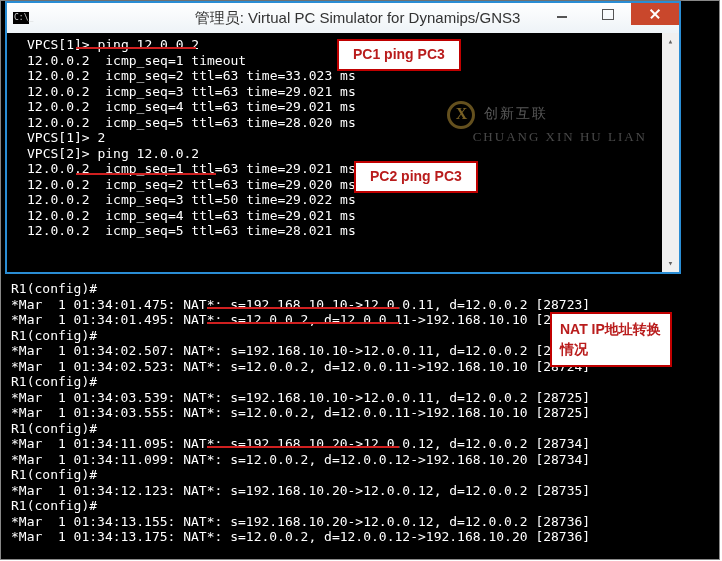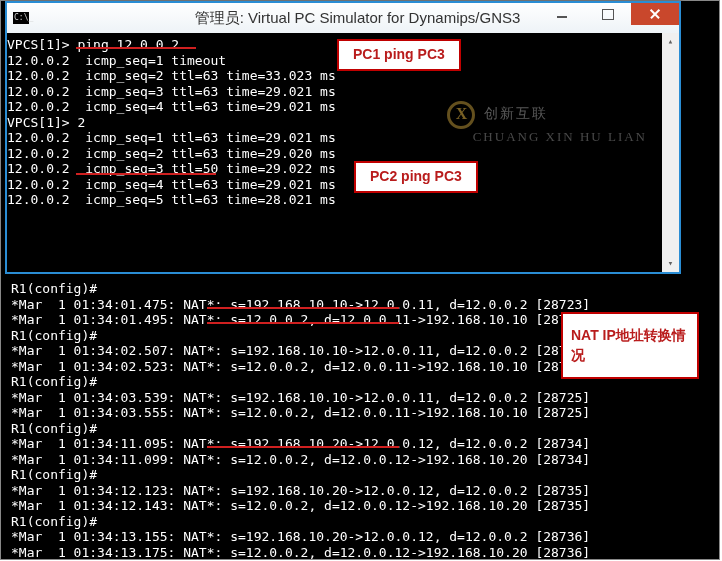--- a/index.html
+++ b/index.html
@@ -12,21 +12,21 @@
   .titlebar .title-text { flex: 1; text-align: center; color: #333; font-size: 15px; font-family: "Microsoft YaHei", Arial, sans-serif; padding-left: 7px; }
   .win-btns { display: flex; height: 22px; position: absolute; right: 0; top: 0;}
   .win-btn { width: 46px; height: 22px; display: flex; align-items: center; justify-content: center; font-size: 15px; color: #333; cursor: pointer; }
   .win-btn.min::after { content: ""; width: 10px; height: 2px; background: #555; margin-top: 6px; }
   .win-btn.max::after { content: ""; width: 10px; height: 9px; border: 1px solid #555; }
   .win-btn.close { background: #c9472c; color: #fff; width: 48px;}
   .win-btn.close::before, .win-btn.close::after { content: ""; position: absolute; width: 12px; height: 1.5px; background: #fff; }
   .win-btn.close { position: relative; }
   .win-btn.close::before { transform: rotate(45deg); }
   .win-btn.close::after { transform: rotate(-45deg); }
-  .inner-body { position: relative; padding: 4px 0; height: calc(100% - 30px); overflow: hidden; }
+  .inner-body { position: relative; padding: 4px 20px; height: calc(100% - 30px); overflow: hidden; }
   .scrollbar { position: absolute; right: 0; top: 0; bottom: 0; width: 17px; background: #f0f0f0; }
   .scrollbar .arrow { height: 17px; background: #f0f0f0; color: #606060; font-size: 9px; text-align: center; line-height: 17px; }
   .scrollbar .track { position: absolute; top: 17px; bottom: 17px; left: 0; right: 0; background: #f0f0f0; }
   .scrollbar .arrow.bottom { position: absolute; bottom:0; left:0; right:0;}
   .term-line { white-space: pre; color: #fff; }
   .underline-red { position: absolute; height: 2px; background: #d02020; }
   .callout { position: absolute; border: 2px solid #c00000; background: #fff; color: #b91c1c; font-weight: bold; font-size: 14px; padding: 6px 14px; font-family: "Microsoft YaHei", Arial, sans-serif; }
   .watermark { position: absolute; right: 32px; top: 68px; color: rgba(160,160,160,0.55); font-family: "Microsoft YaHei"; pointer-events: none; }
   .watermark .big { font-size: 14px; letter-spacing: 2px; }
   .watermark .small { font-size: 13px; letter-spacing: 2px; color: rgba(160,160,160,0.45); }
@@ -50,22 +50,24 @@
         <div class="win-btn close"></div>
       </div>
     </div>
     <div class="inner-body">
       <div id="inner-lines">
           <div class="term-line">VPCS[1]&gt; ping 12.0.0.2</div>
           <div class="term-line">12.0.0.2  icmp_seq=1 timeout</div>
           <div class="term-line">12.0.0.2  icmp_seq=2 ttl=63 time=33.023 ms</div>
           <div class="term-line">12.0.0.2  icmp_seq=3 ttl=63 time=29.021 ms</div>
           <div class="term-line">12.0.0.2  icmp_seq=4 ttl=63 time=29.021 ms</div>
+          <div class="term-line">12.0.0.2  icmp_seq=5 ttl=63 time=28.020 ms</div>
           <div class="term-line"></div>
           <div class="term-line">VPCS[1]&gt; 2</div>
+          <div class="term-line">VPCS[2]&gt; ping 12.0.0.2</div>
           <div class="term-line">12.0.0.2  icmp_seq=1 ttl=63 time=29.021 ms</div>
           <div class="term-line">12.0.0.2  icmp_seq=2 ttl=63 time=29.020 ms</div>
           <div class="term-line">12.0.0.2  icmp_seq=3 ttl=50 time=29.022 ms</div>
           <div class="term-line">12.0.0.2  icmp_seq=4 ttl=63 time=29.021 ms</div>
           <div class="term-line">12.0.0.2  icmp_seq=5 ttl=63 time=28.021 ms</div>
         </div>
       <div class="scrollbar">
         <div class="arrow">▴</div>
         <div class="track"></div>
         <div class="arrow bottom">▾</div>
@@ -94,25 +96,24 @@
         <div class="term-line">*Mar  1 01:34:02.507: NAT*: s=192.168.10.10-&gt;12.0.0.11, d=12.0.0.2 [28724]</div>
         <div class="term-line">*Mar  1 01:34:02.523: NAT*: s=12.0.0.2, d=12.0.0.11-&gt;192.168.10.10 [28724]</div>
         <div class="term-line">R1(config)#</div>
         <div class="term-line">*Mar  1 01:34:03.539: NAT*: s=192.168.10.10-&gt;12.0.0.11, d=12.0.0.2 [28725]</div>
         <div class="term-line">*Mar  1 01:34:03.555: NAT*: s=12.0.0.2, d=12.0.0.11-&gt;192.168.10.10 [28725]</div>
         <div class="term-line">R1(config)#</div>
         <div class="term-line">*Mar  1 01:34:11.095: NAT*: s=192.168.10.20-&gt;12.0.0.12, d=12.0.0.2 [28734]</div>
         <div class="term-line">*Mar  1 01:34:11.099: NAT*: s=12.0.0.2, d=12.0.0.12-&gt;192.168.10.20 [28734]</div>
         <div class="term-line">R1(config)#</div>
         <div class="term-line">*Mar  1 01:34:12.123: NAT*: s=192.168.10.20-&gt;12.0.0.12, d=12.0.0.2 [28735]</div>
-        <div class="term-line">*Mar  1 01:34:12.143: NAT*: s=12.0.0.2, d=12.0.0.12-&gt;192.168.10.20 [28735]</div>
         <div class="term-line">R1(config)#</div>
         <div class="term-line">*Mar  1 01:34:13.155: NAT*: s=192.168.10.20-&gt;12.0.0.12, d=12.0.0.2 [28736]</div>
         <div class="term-line">*Mar  1 01:34:13.175: NAT*: s=12.0.0.2, d=12.0.0.12-&gt;192.168.10.20 [28736]</div>
       </div>
 
     <div class="underline-red" style="top:30px; left:202px; width:192px;"></div>
     <div class="underline-red" style="top:45px; left:202px; width:192px;"></div>
     <div class="underline-red" style="top:169px; left:202px; width:192px;"></div>
-    <div class="callout" style="top:35px; left:545px; width:138px; font-size:14px; line-height:1.4; padding:12px 8px;margin-left:11px;">NAT IP地址转换情况</div>
+    <div class="callout" style="top:35px; left:545px; width:122px; font-size:14px; line-height:1.4; padding:6px 8px;">NAT IP地址转换情况</div>
   </div>
 
 </div>
 
 </body></html>

